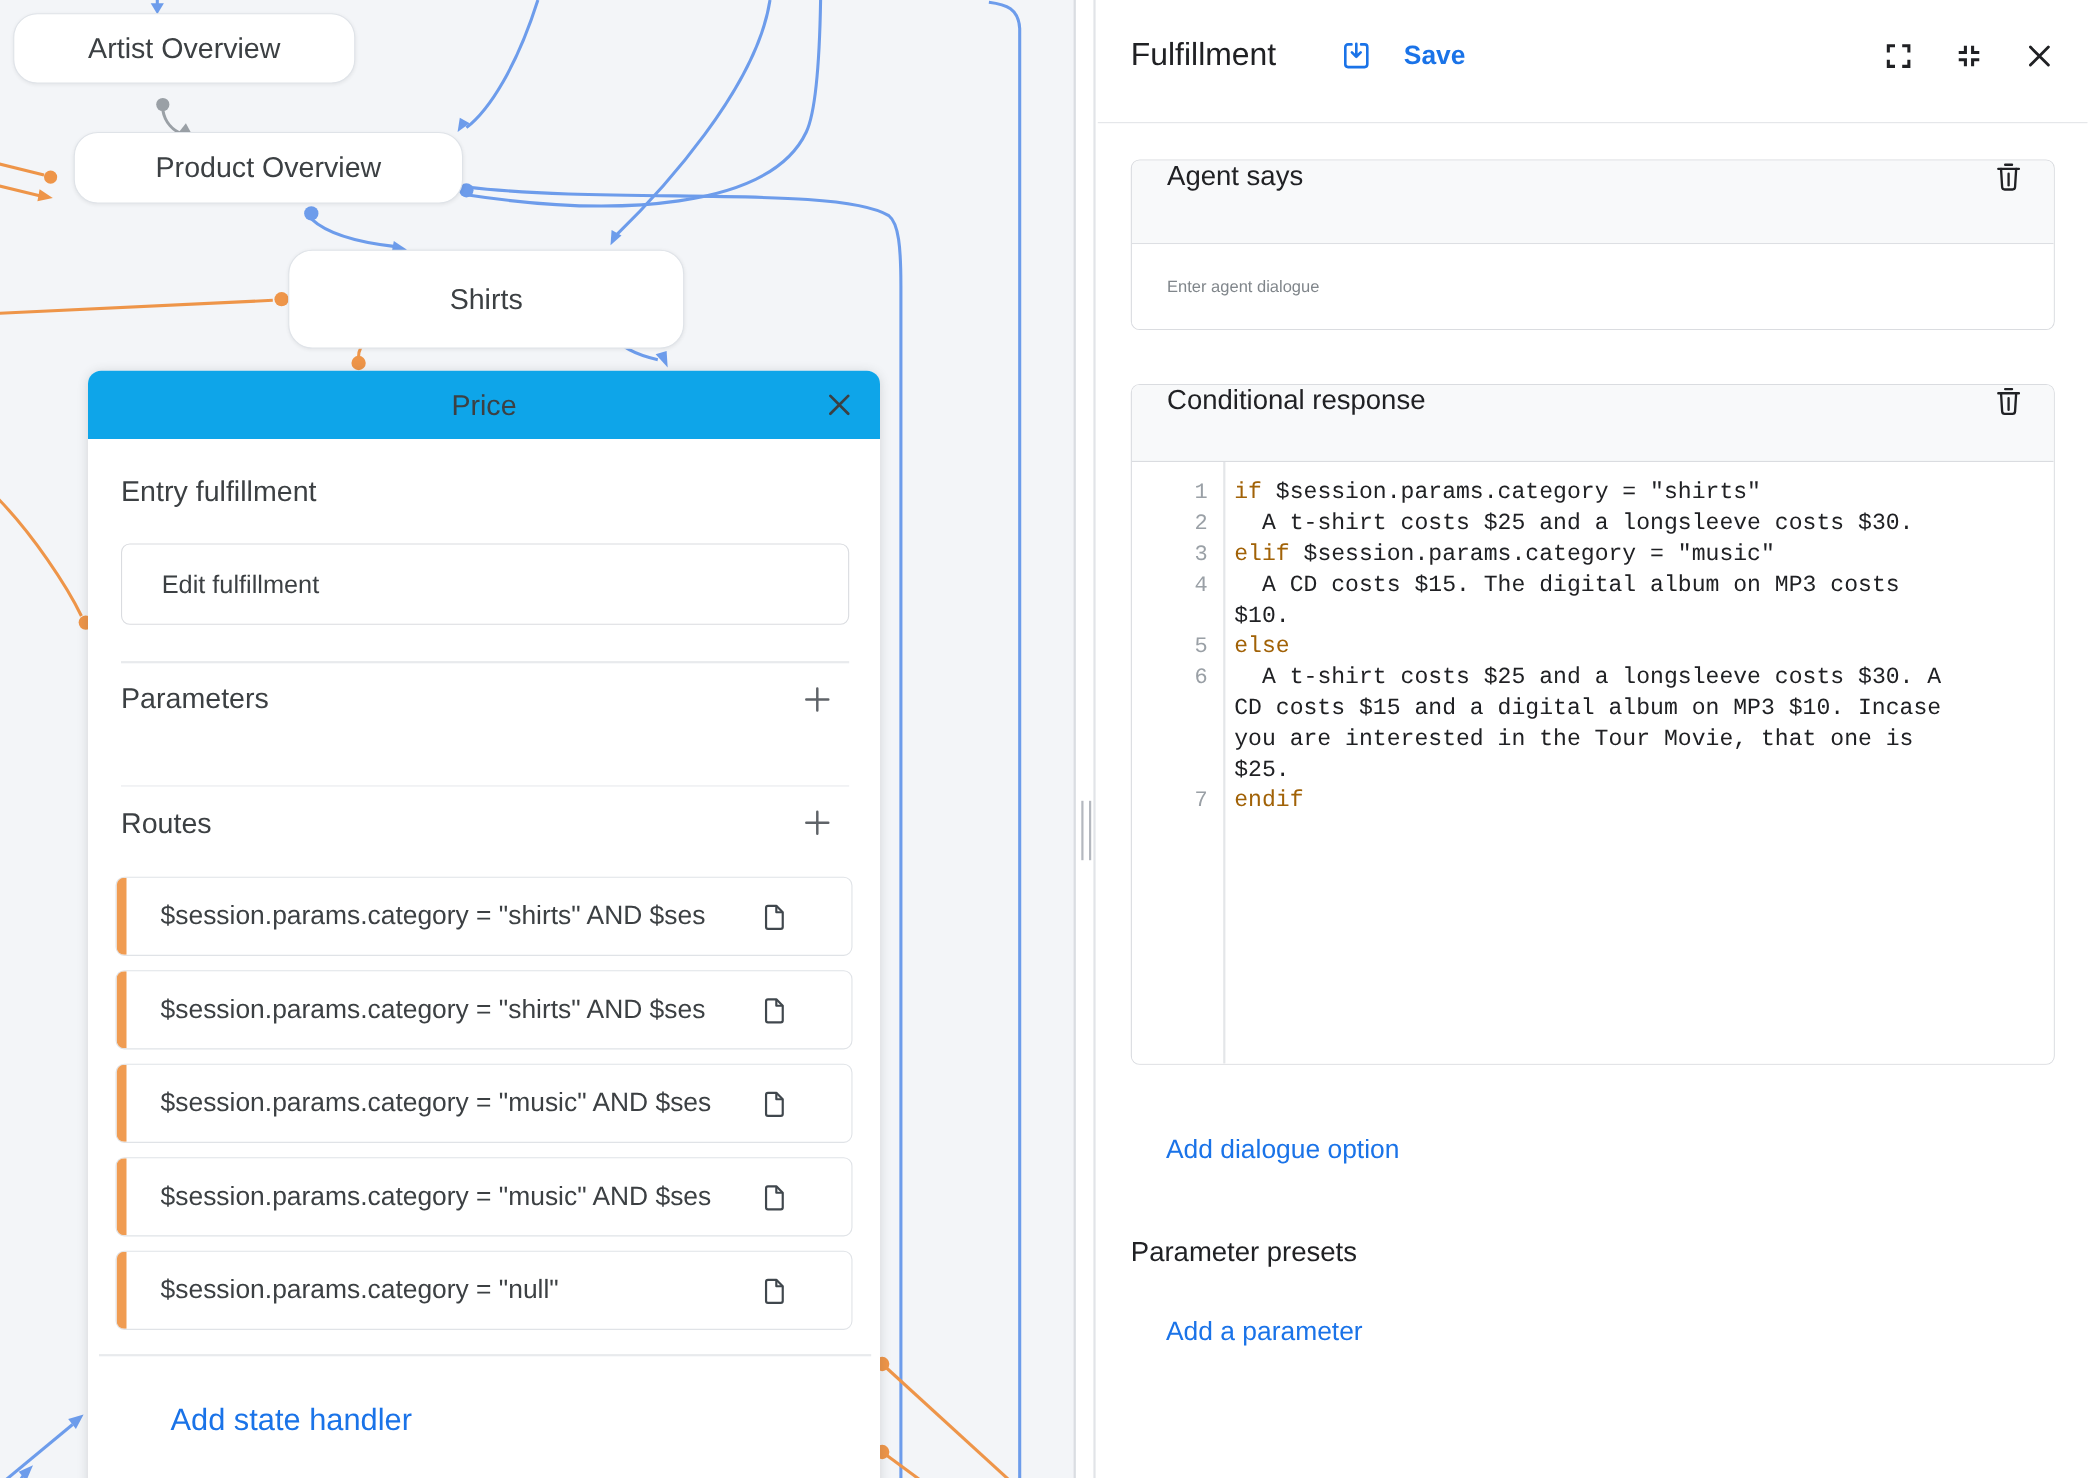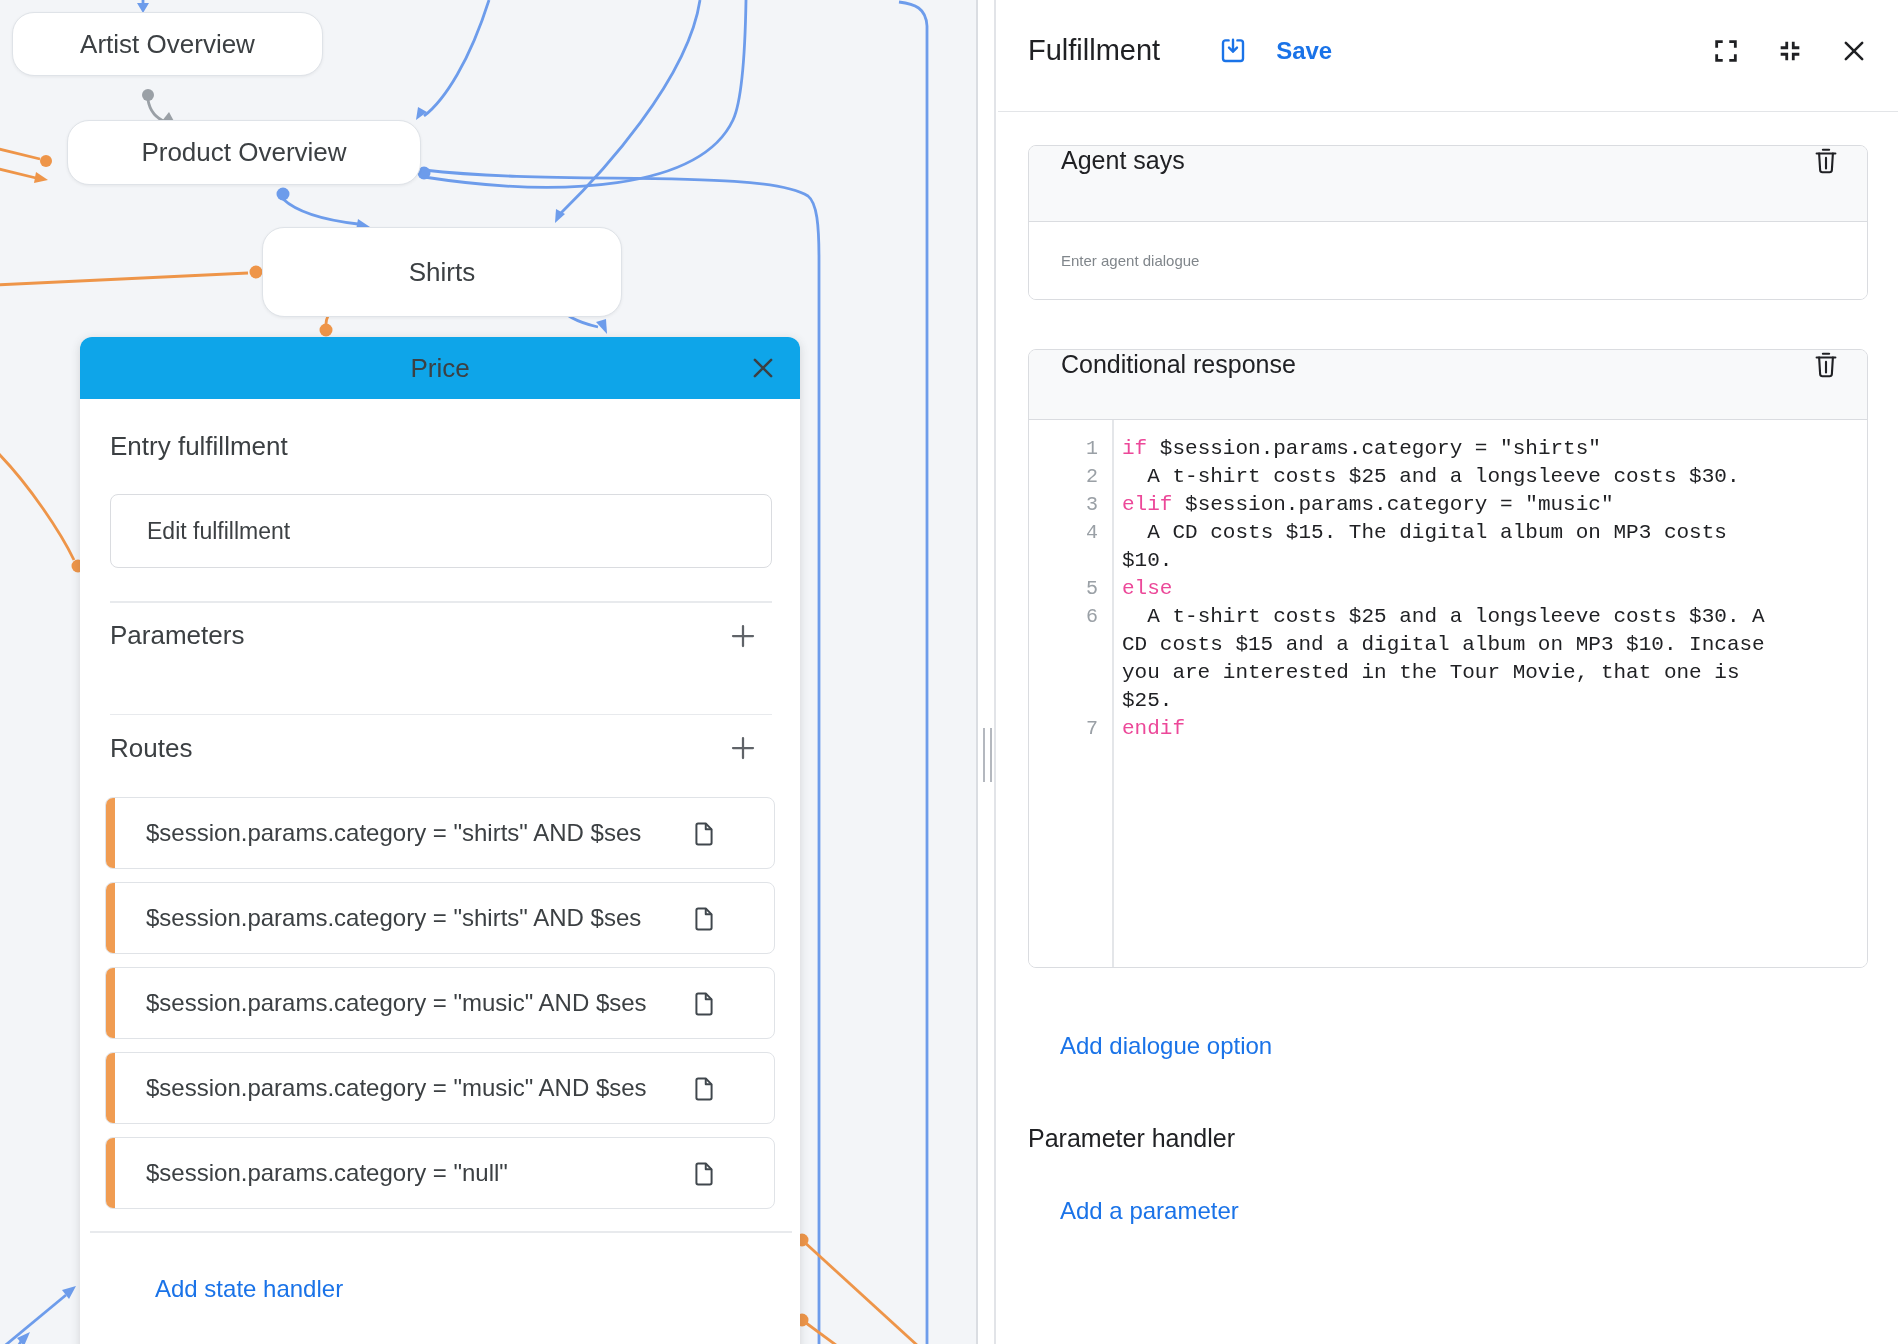--- a/index.html
+++ b/index.html
@@ -32,21 +32,21 @@
   .pp-divider.wide { margin:22px -20px 0 -20px; }
   .pp-row { display:flex; align-items:center; justify-content:space-between; margin-top:18px; height:30px; }
   .pp-row .plus { width:30px; height:30px; margin-right:14px; cursor:pointer; }
   .routes-list { margin:34px 0 0 -5px; width:670px; }
   .route-chip { position:relative; height:72px; margin-bottom:13px; background:#fff;
                 border:1.5px solid #e0e3e7; border-radius:8px; overflow:hidden;
                 display:flex; align-items:center; cursor:pointer; }
   .route-chip::before { content:""; position:absolute; left:0; top:0; bottom:0; width:9px; background:#f09c52; }
   .route-text { margin-left:40px; font-size:24px; color:#3c4043; white-space:nowrap; overflow:hidden; width:520px; }
   .route-doc { position:absolute; right:56px; top:22px; width:28px; height:28px; cursor:pointer; }
-  .add-state { display:inline-block; margin:42px 0 0 45px; font-size:24px; font-weight:500;
+  .add-state { display:inline-block; margin:42px 0 0 45px; font-size:28px; font-weight:500;
                color:#1a73e8; text-decoration:none; cursor:pointer; }
 
   
   .gutter-strip { position:absolute; left:980px; top:0; width:16px; height:1344px; background:#fff;
                   border-right:2px solid #e2e4e8; }
   .resize-handle { position:absolute; left:3px; top:728px; width:9px; height:54px;
                    border-left:2.5px solid #b4b8bf; border-right:2.5px solid #b4b8bf; cursor:col-resize; }
 
   
   .right-panel { position:absolute; left:998px; top:0; width:900px; height:1344px; background:#fff; }
@@ -74,21 +74,21 @@
 
   .code-area { position:relative; min-height:547px; background:#fff; padding-top:15px; }
   .gutter-line { position:absolute; left:83px; top:0; bottom:0; width:2px; background:#e4e6e9; }
   .code-row { display:flex; }
   .code-gutter { width:83px; flex:none; text-align:right; padding-right:14px;
                  font-family:"Liberation Mono","DejaVu Sans Mono",monospace; font-size:20px;
                  line-height:28px; color:#9aa0a6; }
   .code-text { margin-left:10px; width:666px; white-space:pre-wrap; overflow-wrap:break-word;
                font-family:"Liberation Mono","DejaVu Sans Mono",monospace; font-size:21px;
                line-height:28px; color:#202124; }
-  .code-text .kw { color:#ec4899; }
+  .code-text .kw { color:#a16207; }
 
   .link-btn { display:inline-block; font-size:24px; font-weight:500; color:#1a73e8;
               text-decoration:none; cursor:pointer; }
   .add-dialogue { margin:64px 0 0 32px; }
   .presets-title { margin-top:64px; font-size:25px; font-weight:500; color:#202124; }
   .add-param { margin:44px 0 0 32px; }
 </style>
 </head>
 <body>
 
@@ -318,17 +318,17 @@
               </div>
               <div class="code-row">
                 <div class="code-gutter">7</div>
                 <div class="code-text"><span class="kw">endif</span></div>
               </div>
             </div>
         </div>
       </section>
 
       <a class="link-btn add-dialogue">Add dialogue option</a>
-      <h3 class="presets-title">Parameter handler</h3>
+      <h3 class="presets-title">Parameter presets</h3>
       <a class="link-btn add-param">Add a parameter</a>
     </div>
   </div>
 </div>
 
 </body></html>

